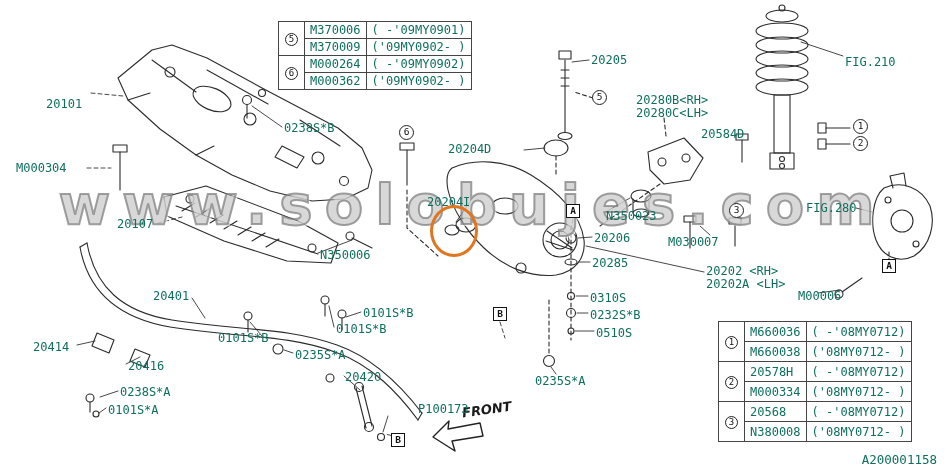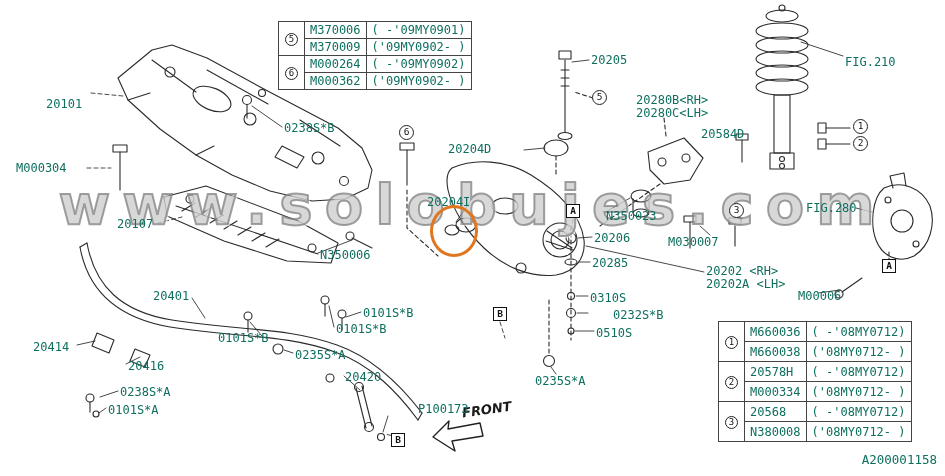--- a/index.html
+++ b/index.html
@@ -286,21 +286,21 @@
       <div class="part-label" style="left: 336px; top: 323px;">0101S*B</div>
       <div class="part-label" style="left: 295px; top: 349px;">0235S*A</div>
       <div class="part-label" style="left: 345px; top: 371px;">20420</div>
       <div class="part-label" style="left: 374px; top: 403px; margin-left: 44px;">P100173</div>
       <div class="part-label" style="left: 320px; top: 249px;">N350006</div>
       <div class="part-label" style="left: 448px; top: 143px;">20204D</div>
       <div class="part-label" style="left: 427px; top: 196px;">20204I</div>
       <div class="part-label" style="left: 594px; top: 232px;">20206</div>
       <div class="part-label" style="left: 592px; top: 257px;">20285</div>
       <div class="part-label" style="left: 590px; top: 292px;">0310S</div>
-      <div class="part-label" style="left: 613px; top: 309px;">0232S*B</div>
+      <div class="part-label" style="left: 590px; top: 309px;">0232S*B</div>
       <div class="part-label" style="left: 596px; top: 327px;">0510S</div>
       <div class="part-label" style="left: 535px; top: 375px;">0235S*A</div>
       <div class="part-label" style="left: 591px; top: 54px;">20205</div>
       <div class="part-label" style="left: 636px; top: 94px;">20280B&lt;RH&gt;</div>
       <div class="part-label" style="left: 636px; top: 107px;">20280C&lt;LH&gt;</div>
       <div class="part-label" style="left: 701px; top: 128px;">20584D</div>
       <div class="part-label" style="left: 606px; top: 210px;">N350023</div>
       <div class="part-label" style="left: 668px; top: 236px;">M030007</div>
       <div class="part-label" style="left: 706px; top: 265px;">20202 &lt;RH&gt;</div>
       <div class="part-label" style="left: 706px; top: 278px;">20202A &lt;LH&gt;</div>

